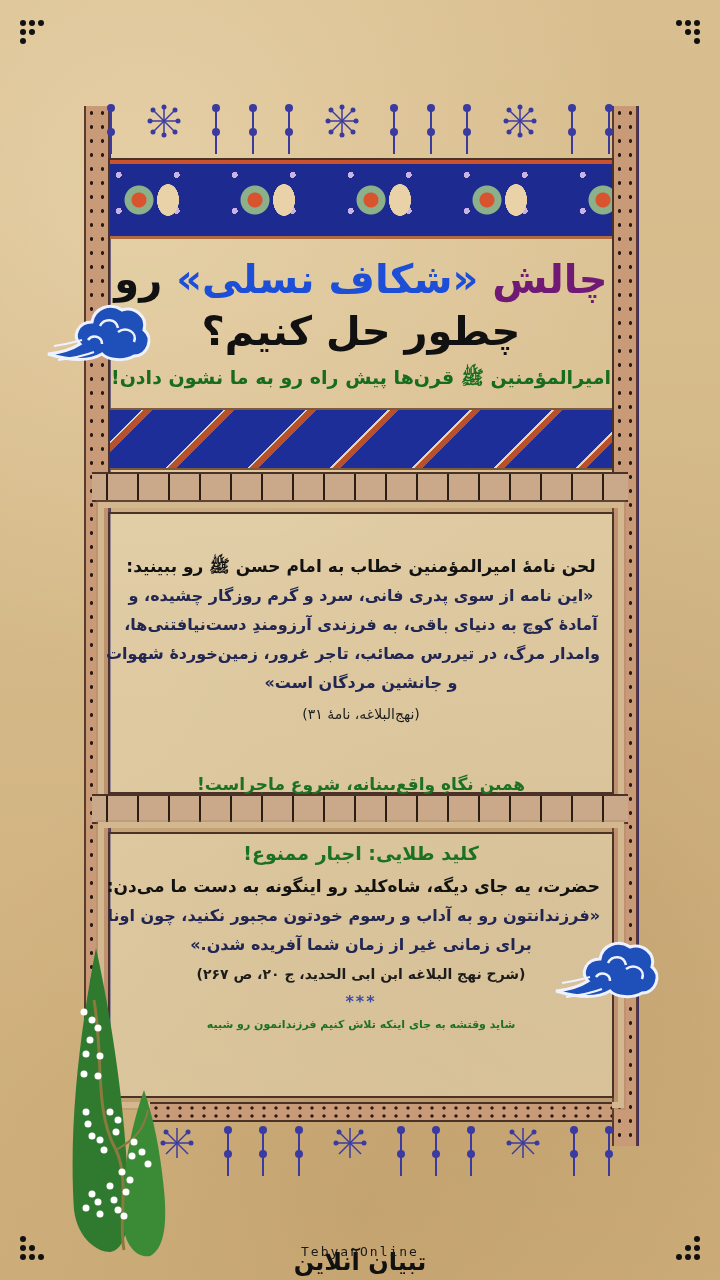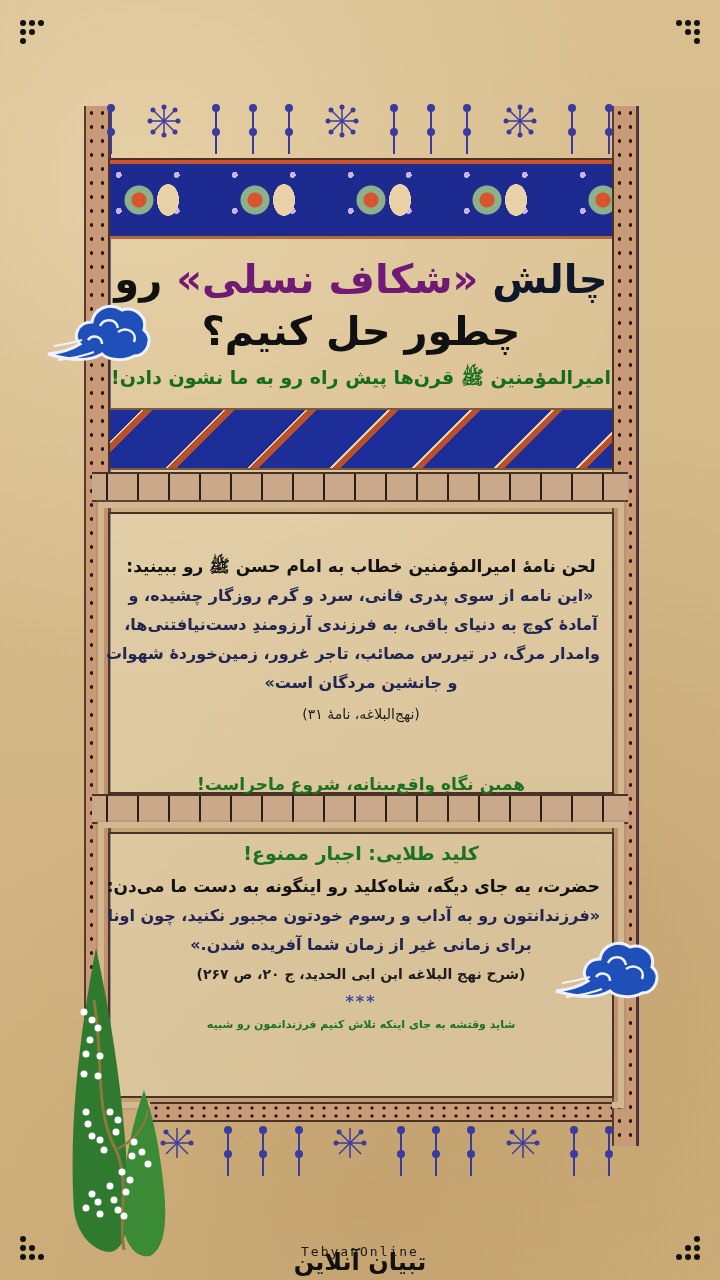--- a/index.html
+++ b/index.html
@@ -53,21 +53,21 @@
     position: absolute; left: 0; width: 100%; height: 58px;
     background:
       repeating-linear-gradient(135deg, #1e2e98 0 22px, #e9d1a8 22px 24px, #b9502c 24px 30px, #1e2e98 30px 58px);
     border-top: 2px solid #7a5a3a; border-bottom: 2px solid #7a5a3a;
   }
   .title-1, .title-2, .subtitle {
     position: absolute; left: 0; width: 100%; text-align: center; direction: rtl;
     font-family: "DejaVu Sans", sans-serif; font-weight: bold;
   }
   .title-1 { top: 96px; font-size: 40px; color: #111; letter-spacing: -1px; }
-  .title-1 .green { color: #701a75; }
+  .title-1 .green { color: #1d4ed8; }
   .title-2 { top: 148px; font-size: 40px; color: #111; letter-spacing: -1px; }
   .subtitle { top: 206px; font-size: 19px; color: #176c1e; }
 
   
   .chain {
     position: absolute; left: 92px; width: 536px; height: 26px;
     background: #c9a98a; border-top: 2px solid #4a3326; border-bottom: 2px solid #4a3326;
     background-image: repeating-linear-gradient(90deg, transparent 0 14px, #2c1d14 14px 16px, transparent 16px 31px);
   }
 
@@ -203,21 +203,21 @@
         <circle cx="17" cy="31" r="2.5"></circle>
       </g>
     </svg>
   <div class="pin"></div>
     <div class="pin"></div>
 </div>
 
 <div class="panel-top">
   <div class="band-blue" style="top:0;"></div>
   <div class="title-1">
-    <span style="color:#0f172a">چالش</span>
+    <span style="color:#701a75">چالش</span>
     <span class="green">«شکاف نسلی»</span>
     <span>رو</span>
   </div>
   <div class="title-2">چطور حل کنیم؟</div>
   <div class="subtitle">امیرالمؤمنین ﷺ قرن‌ها پیش راه رو به ما نشون دادن!</div>
   <div class="band-blue2" style="top:248px;"></div>
 </div>
 
 <svg class="abs" style="left:44px;top:296px;" width="110" height="72" viewBox="0 0 110 72">
   <path d="M4 58 C22 56 30 52 36 48 C28 40 34 26 48 26 C50 12 66 6 78 14 C90 10 104 20 100 34 C110 42 104 60 90 60 C80 66 64 64 58 58 C48 64 30 66 4 58 Z" fill="#1f4fb8" stroke="#eef2ff" stroke-width="3"></path>

